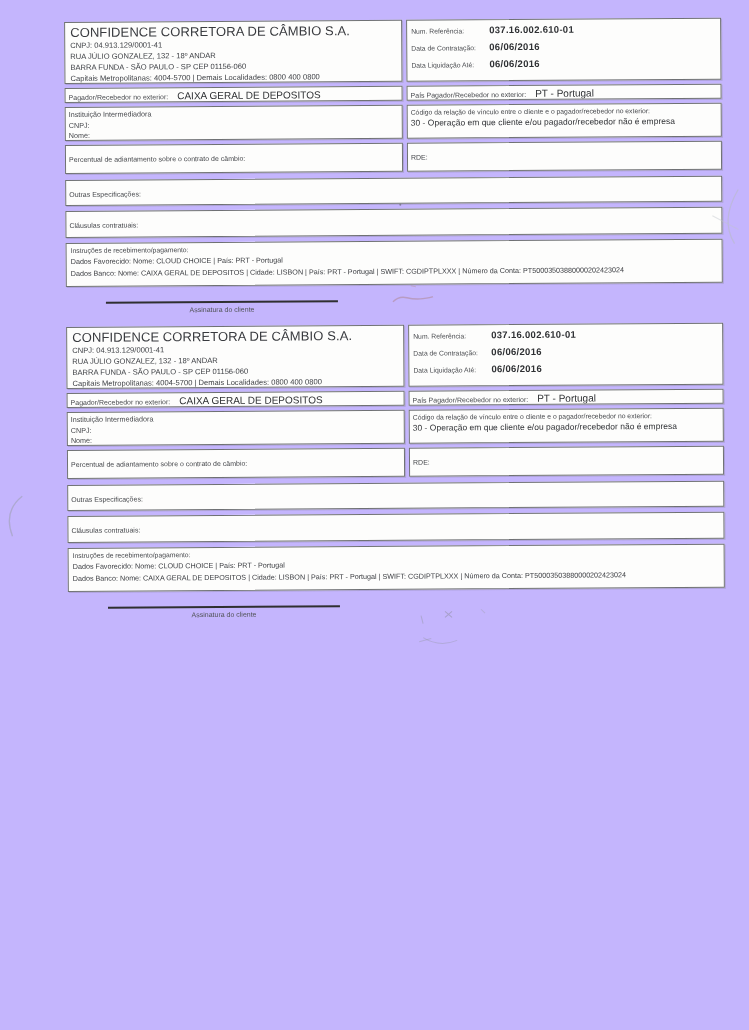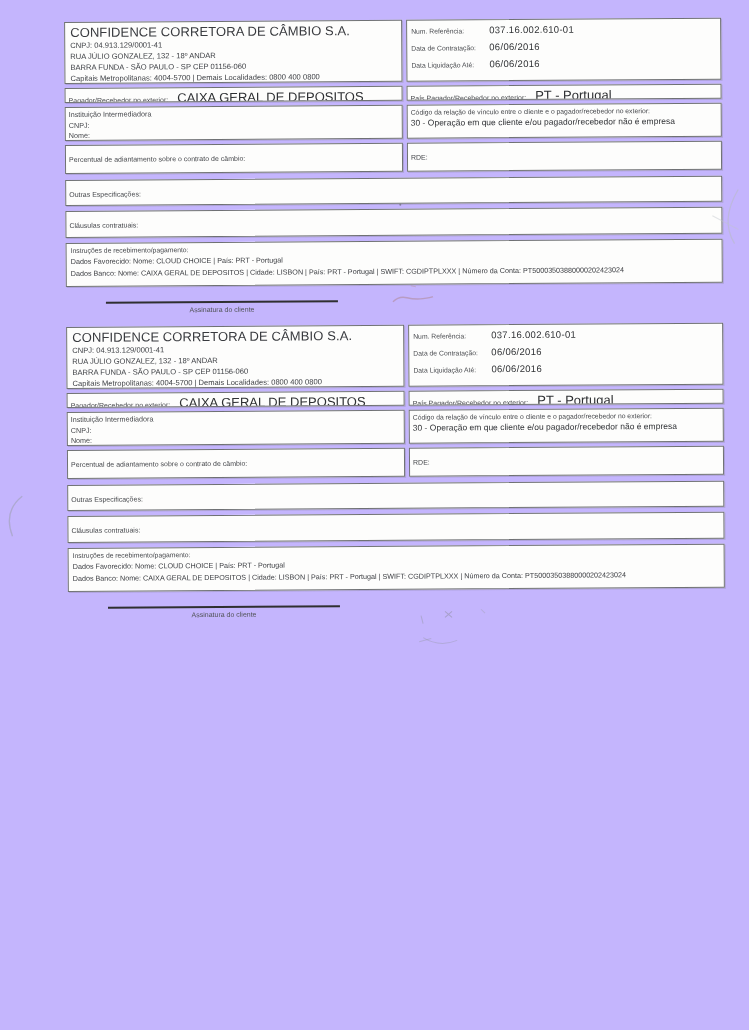--- a/index.html
+++ b/index.html
@@ -35,26 +35,26 @@
 
   
   .header-box{height:62px;padding:2px 5px;}
   .company-title{font-size:13px;line-height:15px;letter-spacing:.1px;color:#383a3e;white-space:nowrap;}
   .company-line{font-size:7.6px;line-height:11px;color:#3e4045;white-space:nowrap;}
 
   
   .ref-box{padding:4px 4px;}
   .ref-row{display:flex;align-items:baseline;margin-bottom:6px;}
   .ref-label{flex:0 0 78px;font-size:6.8px;color:#4a4c50;}
-  .ref-value{font-size:9.5px;letter-spacing:.3px;color:#2e3033;}
+  .ref-value{font-size:9.5px;letter-spacing:.3px;color:#2e3033;font-weight:bold;}
 
   
   .inline-box{height:15px;padding:2px 3px;display:flex;align-items:baseline;overflow:hidden;}
   .lbl{font-size:7px;color:#46484c;white-space:nowrap;}
-  .val{font-size:13px;color:#2e3033;margin-left:9px;white-space:nowrap;}
+  .val{font-size:10px;color:#2e3033;margin-left:9px;white-space:nowrap;}
 
   .instituicao-box{height:34px;padding:2px 3px;}
   .instituicao-box .lbl{display:block;line-height:10.5px;font-size:7.2px;}
   .codigo-box{height:34px;padding:2px 3px;}
   .codigo-label{font-size:6.8px;line-height:9px;color:#46484c;white-space:nowrap;}
   .codigo-value{font-size:8.5px;line-height:12px;color:#303236;white-space:nowrap;}
 
   .percentual-box,.rde-box{height:29px;padding:2px 3px;}
   .full-box{margin-top:6px;}
   .outras-box{height:26px;padding:2px 3px;}

